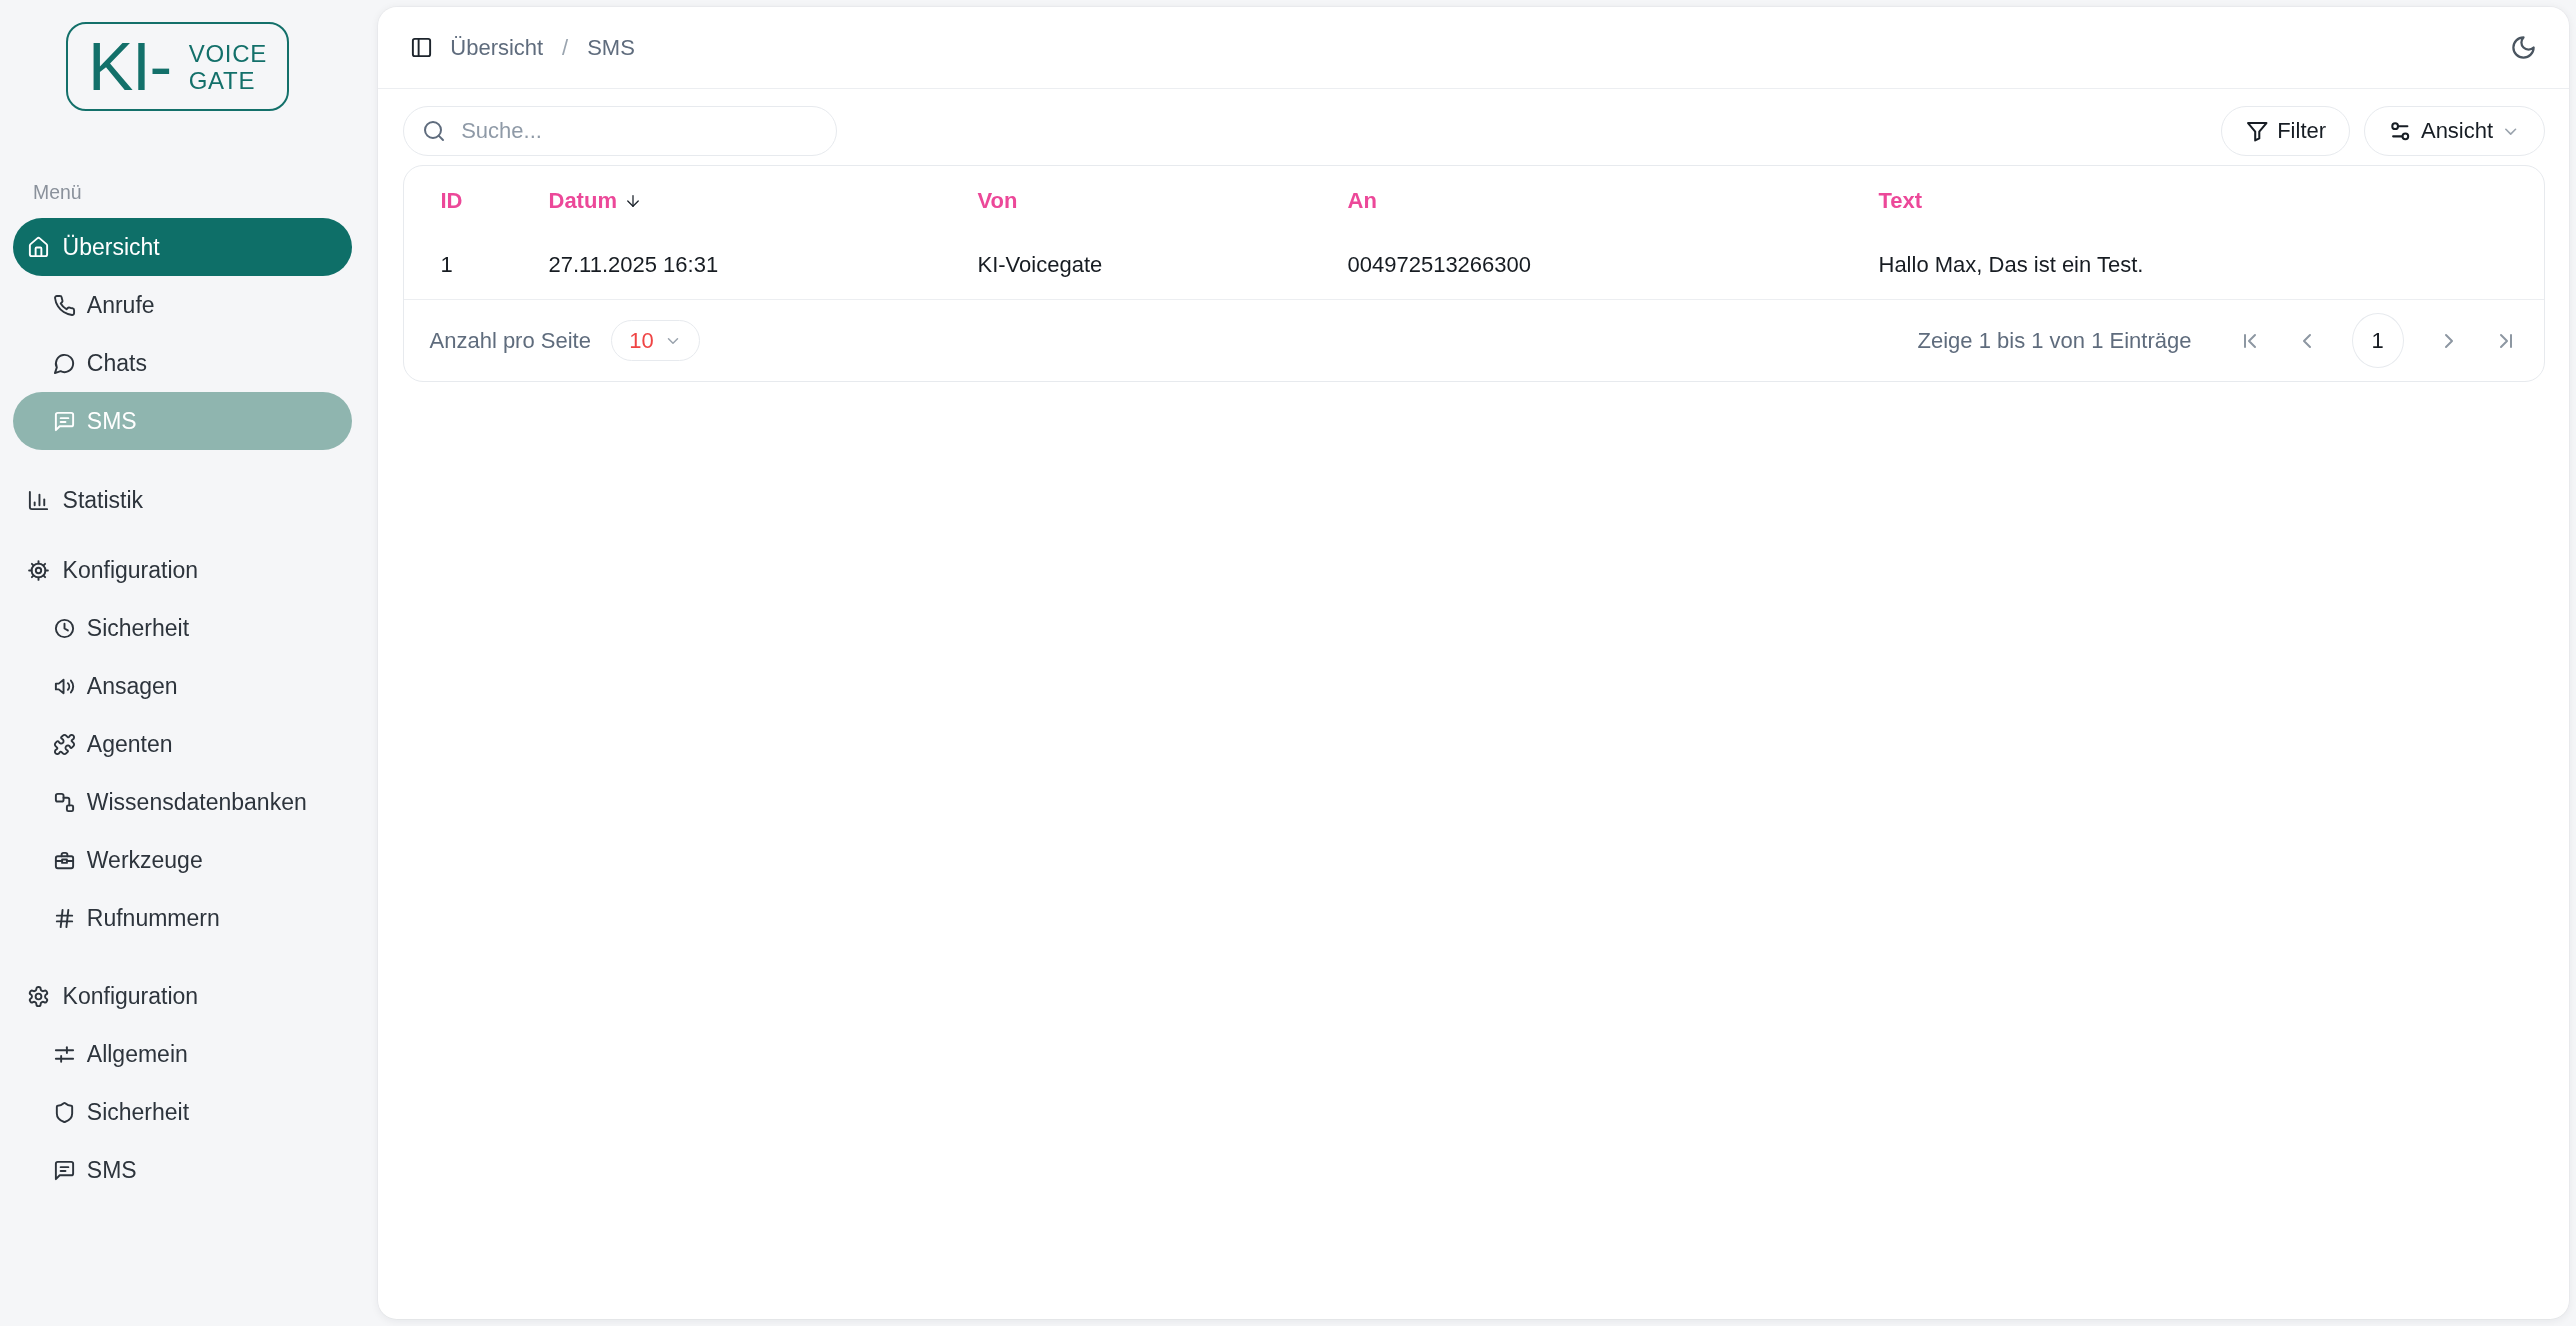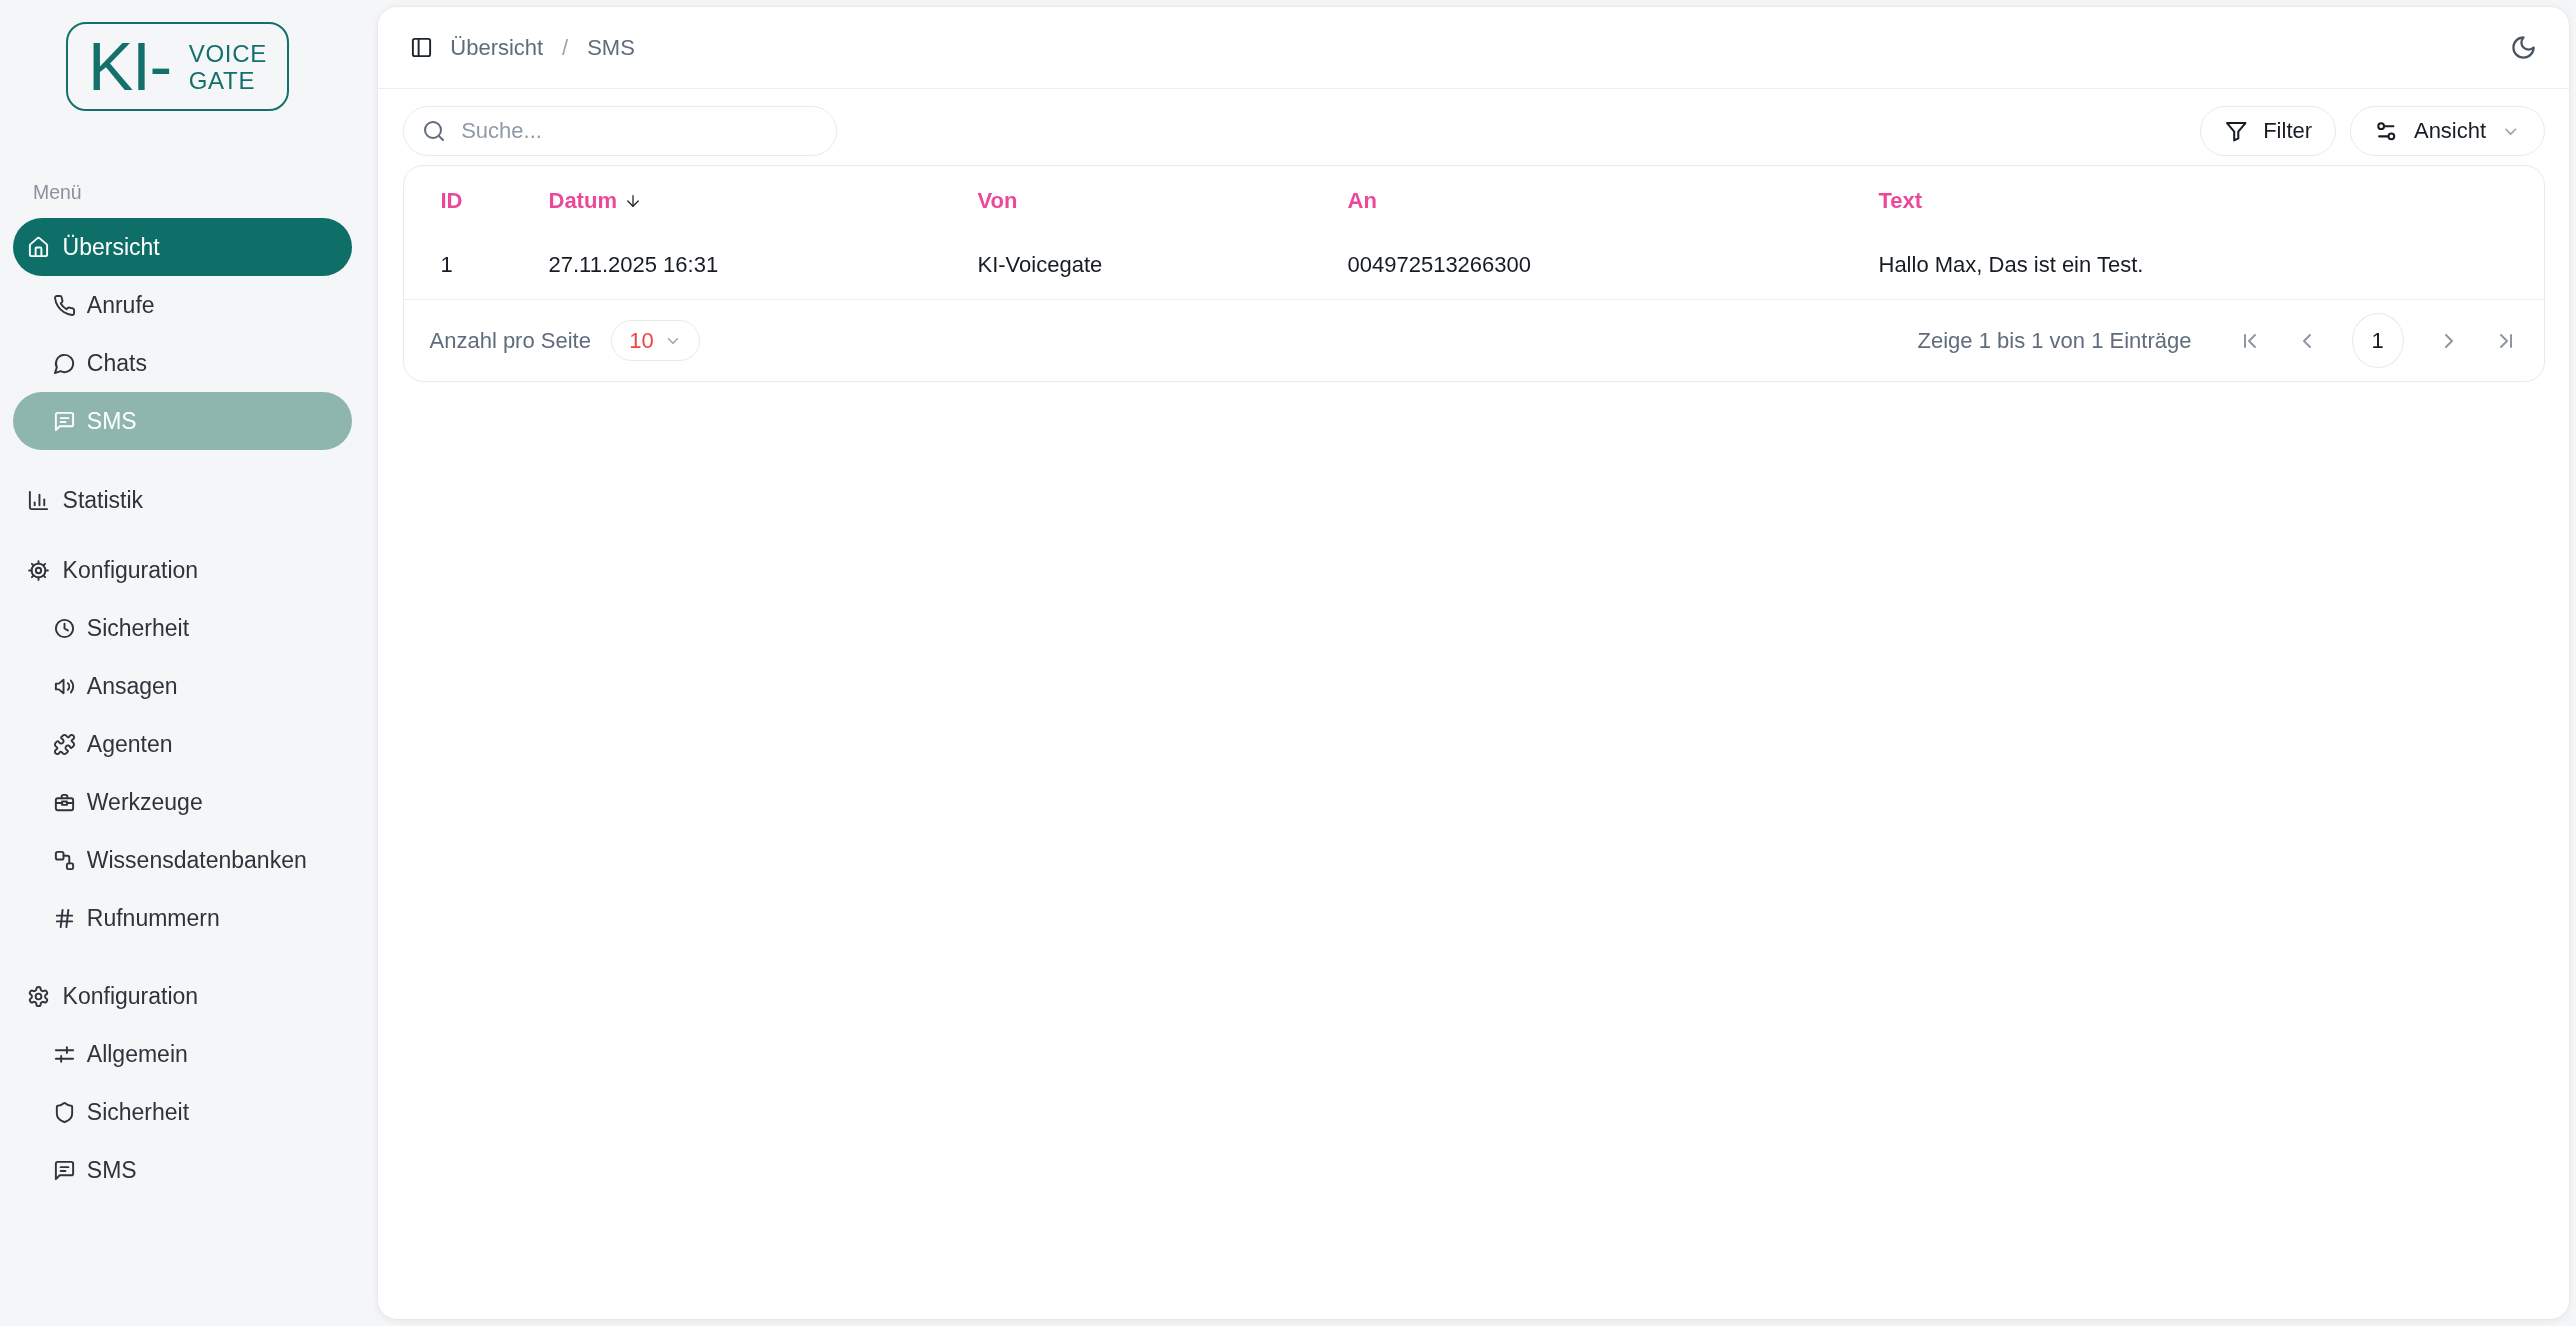--- a/index.html
+++ b/index.html
@@ -63,21 +63,21 @@
   }
   .search svg { width:24px; height:24px; color:#5f6c7d; flex:0 0 auto; }
   .search input {
     border:none; outline:none; width:100%; font-size:22px; color:#171c22;
     font-family:"Liberation Sans", sans-serif; background:transparent;
   }
   .search input::placeholder { color:#8f9aa7; }
   .toolbar-spacer { flex:1; }
   .btn {
     height:50px; border:1.4px solid #e7eaee; border-radius:718px; background:#fff;
-    display:flex; align-items:center; gap:15px; padding:0 23px;
+    display:flex; align-items:center; gap:8px; padding:0 23px;
     font-size:22px; color:#171d24; cursor:pointer;
   }
   .btn svg { width:24.5px; height:24.5px; }
   .btn + .btn { margin-left:14.4px; }
   .btn .chev { color:#9aa3ad; }
   .btn .chev svg { width:19.4px; height:19.4px; }
 
   
   .table-card {
     margin:8.6px 24.5px 0 24.5px; border:1.4px solid #e7eaee; border-radius:20px;
@@ -221,39 +221,39 @@
         <svg viewBox="0 0 24 24">
             <path d="M19.439 7.85c-.049.322.059.648.289.878l1.568 1.568c.47.47.706 1.087.706 1.704s-.235 1.233-.706 1.704l-1.611 1.611a.98.98 0 0 1-.837.276c-.47-.07-.802-.48-.968-.925a2.501 2.501 0 1 0-3.214 3.214c.446.166.855.497.925.968a.979.979 0 0 1-.276.837l-1.61 1.61a2.404 2.404 0 0 1-1.705.707 2.402 2.402 0 0 1-1.704-.706l-1.568-1.568a1.026 1.026 0 0 0-.877-.29c-.493.074-.84.504-1.02.968a2.5 2.5 0 1 1-3.237-3.237c.464-.18.894-.527.967-1.02a1.026 1.026 0 0 0-.289-.877l-1.568-1.568A2.402 2.402 0 0 1 1.998 12c0-.617.236-1.234.706-1.704L4.23 8.77c.24-.24.581-.353.917-.303.515.077.877.528 1.073 1.01a2.5 2.5 0 1 0 3.259-3.259c-.482-.196-.933-.558-1.01-1.073-.05-.336.062-.676.303-.917l1.525-1.525A2.402 2.402 0 0 1 12 1.998c.617 0 1.234.236 1.704.706l1.568 1.568c.23.23.556.338.877.29.493-.074.84-.504 1.02-.968a2.5 2.5 0 1 1 3.237 3.237c-.464.18-.894.527-.967 1.02Z"></path>
           </svg>
       </span>
       <span class="nav-label">Agenten</span>
     </div>
 
     <div class="nav-item sub">
       <span class="nav-icon">
         <svg viewBox="0 0 24 24">
+            <rect x="3" y="3" width="8" height="8" rx="2"></rect>
+            <path d="M11 7h4a2 2 0 0 1 2 2v6"></path>
+            <rect x="14.5" y="15" width="6.5" height="6" rx="1.5"></rect>
+          </svg>
+      </span>
+      <span class="nav-label">Wissensdatenbanken</span>
+    </div>
+
+    <div class="nav-item sub">
+      <span class="nav-icon">
+        <svg viewBox="0 0 24 24">
             <rect x="3" y="7.5" width="18" height="12.5" rx="2"></rect>
             <path d="M9 7.5V6a2 2 0 0 1 2-2h2a2 2 0 0 1 2 2v1.5"></path>
             <path d="M3 12.5h6.5"></path>
             <path d="M14.5 12.5H21"></path>
             <path d="M9.5 11h5v3.5h-5z"></path>
           </svg>
       </span>
       <span class="nav-label">Werkzeuge</span>
-    </div>
-
-    <div class="nav-item sub">
-      <span class="nav-icon">
-        <svg viewBox="0 0 24 24">
-            <rect x="3" y="3" width="8" height="8" rx="2"></rect>
-            <path d="M11 7h4a2 2 0 0 1 2 2v6"></path>
-            <rect x="14.5" y="15" width="6.5" height="6" rx="1.5"></rect>
-          </svg>
-      </span>
-      <span class="nav-label">Wissensdatenbanken</span>
     </div>
 
     <div class="nav-item sub">
       <span class="nav-icon">
         <svg viewBox="0 0 24 24">
             <path d="M4 9h16"></path>
             <path d="M4 15h16"></path>
             <path d="M10 3 8 21"></path>
             <path d="m16 3-2 18"></path>
           </svg>

